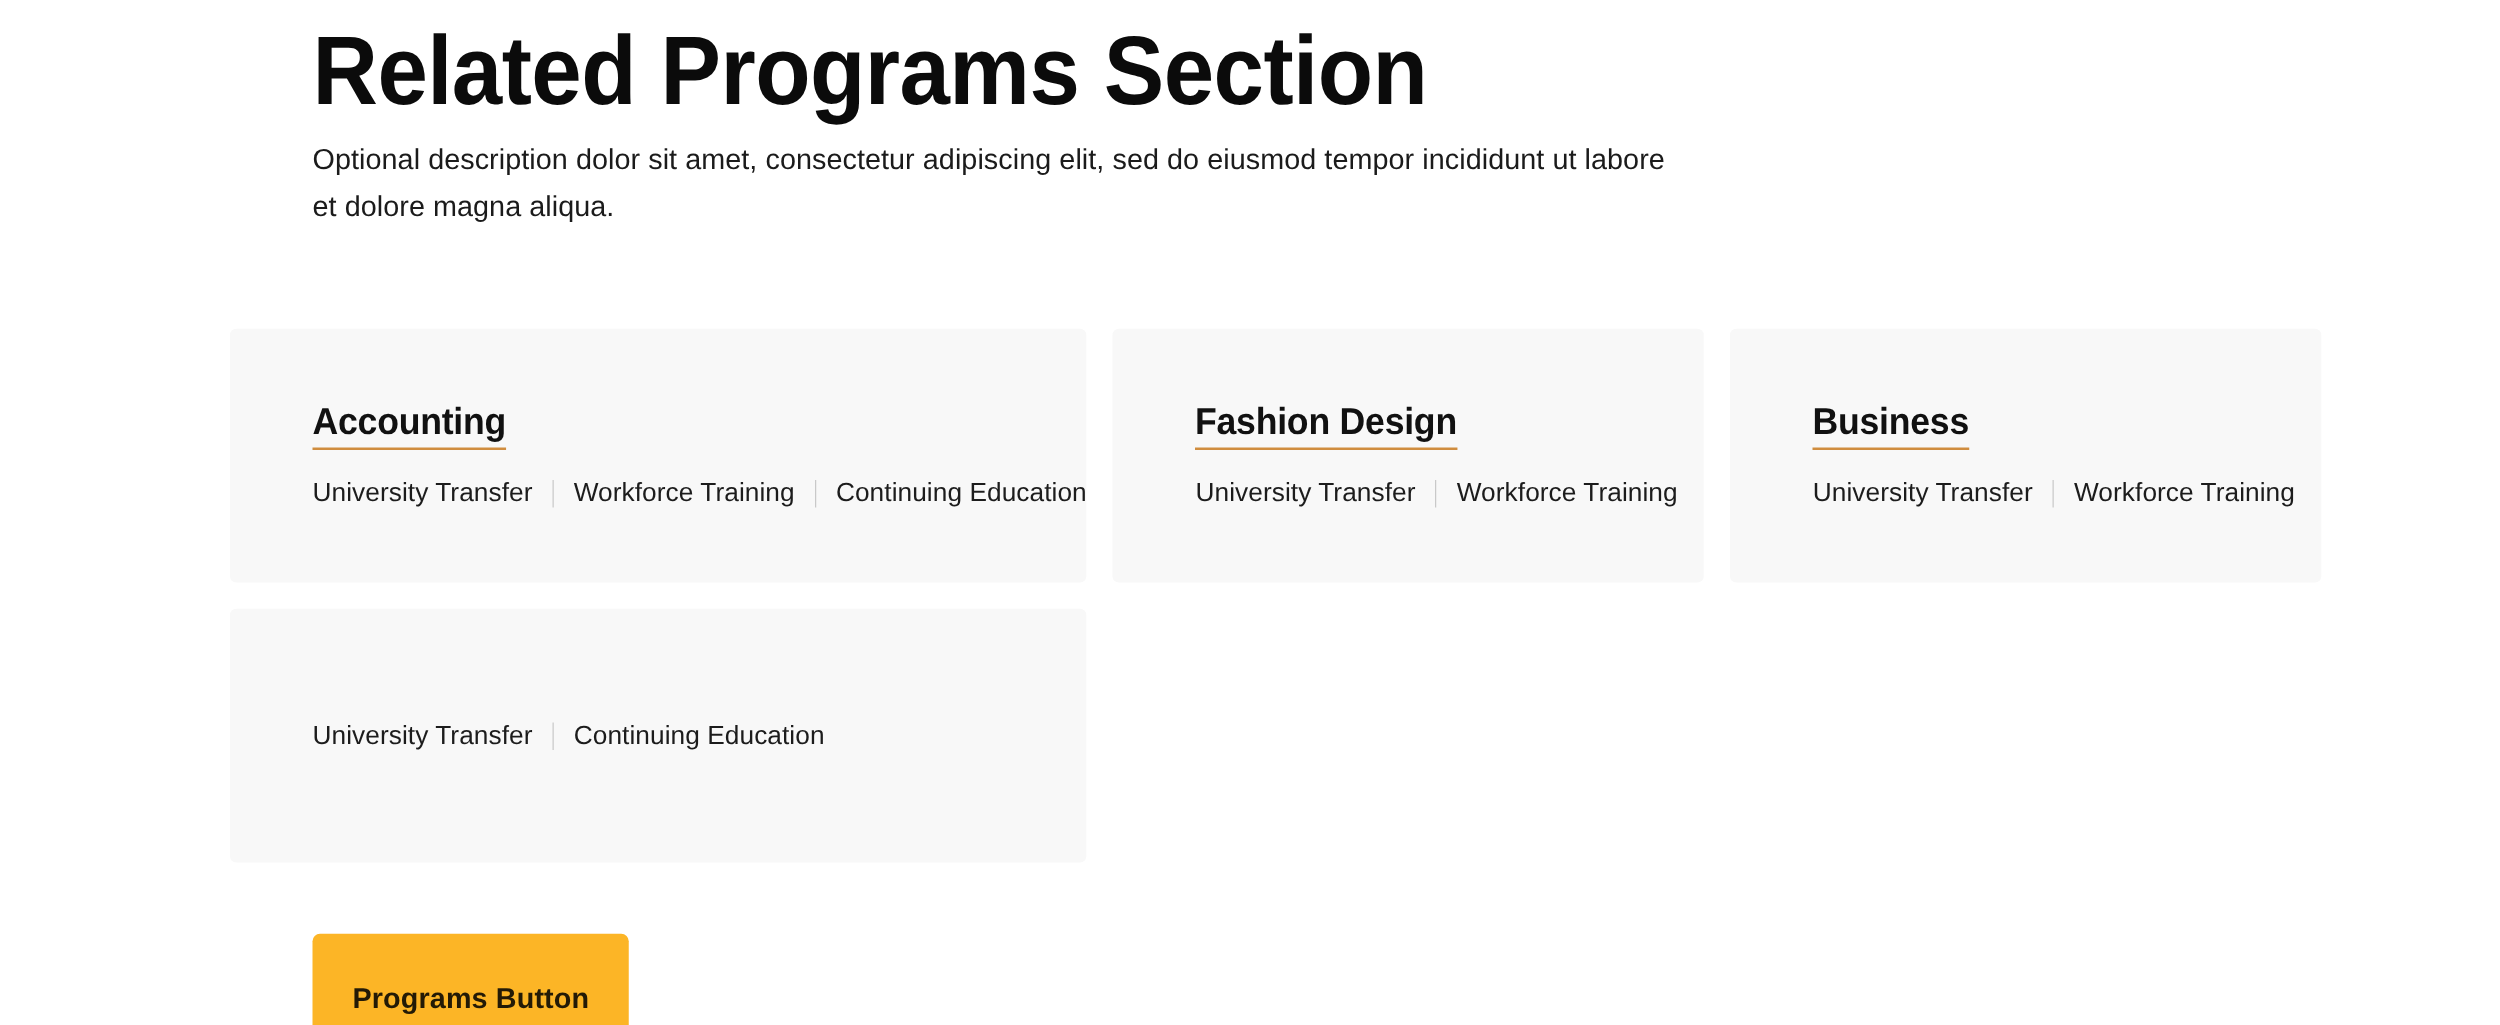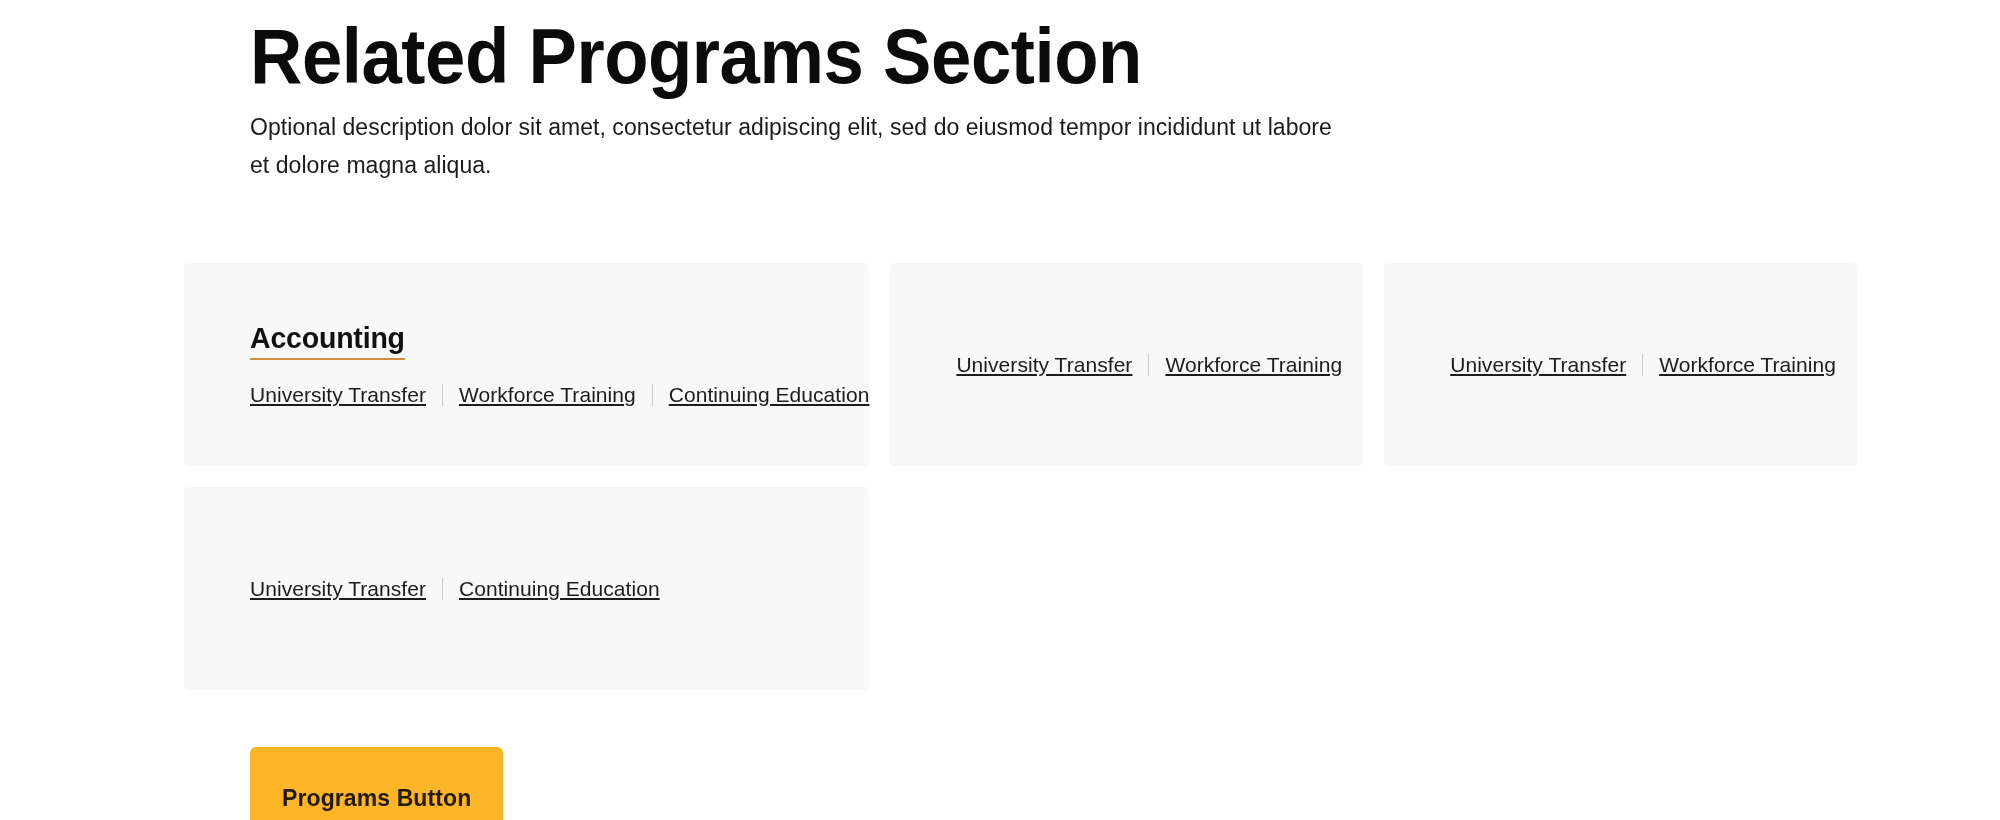--- a/index.html
+++ b/index.html
@@ -112,21 +112,20 @@
     align-items: center;
     flex-wrap: nowrap;
     font-size: 21px;
     line-height: 1.2;
     color: #1c1c1c;
     letter-spacing: 0.05px;
   }
 
   .program-tags .tag {
     white-space: nowrap;
-    text-decoration: underline;
   }
 
   .program-tags .sep {
     display: inline-block;
     width: 1px;
     height: 22px;
     background: #c9c9c9;
     margin: 0 16px;
     flex: 0 0 auto;
   }
@@ -176,28 +175,34 @@
       <div class="program-tags">
         <span class="tag">University Transfer</span>
         <span class="sep"></span>
         <span class="tag">Workforce Training</span>
         <span class="sep"></span>
         <span class="tag">Continuing Education</span>
       </div>
     </div>
 
     <div class="program-card">
+      <div class="program-title-wrap">
+        <a class="program-title" href="#">Fashion Design</a>
+      </div>
       <div class="program-tags">
         <span class="tag">University Transfer</span>
         <span class="sep"></span>
         <span class="tag">Workforce Training</span>
       </div>
     </div>
 
     <div class="program-card">
+      <div class="program-title-wrap">
+        <a class="program-title" href="#">Business</a>
+      </div>
       <div class="program-tags">
         <span class="tag">University Transfer</span>
         <span class="sep"></span>
         <span class="tag">Workforce Training</span>
       </div>
     </div>
 
     <div class="program-card">
       <div class="program-tags">
         <span class="tag">University Transfer</span>

